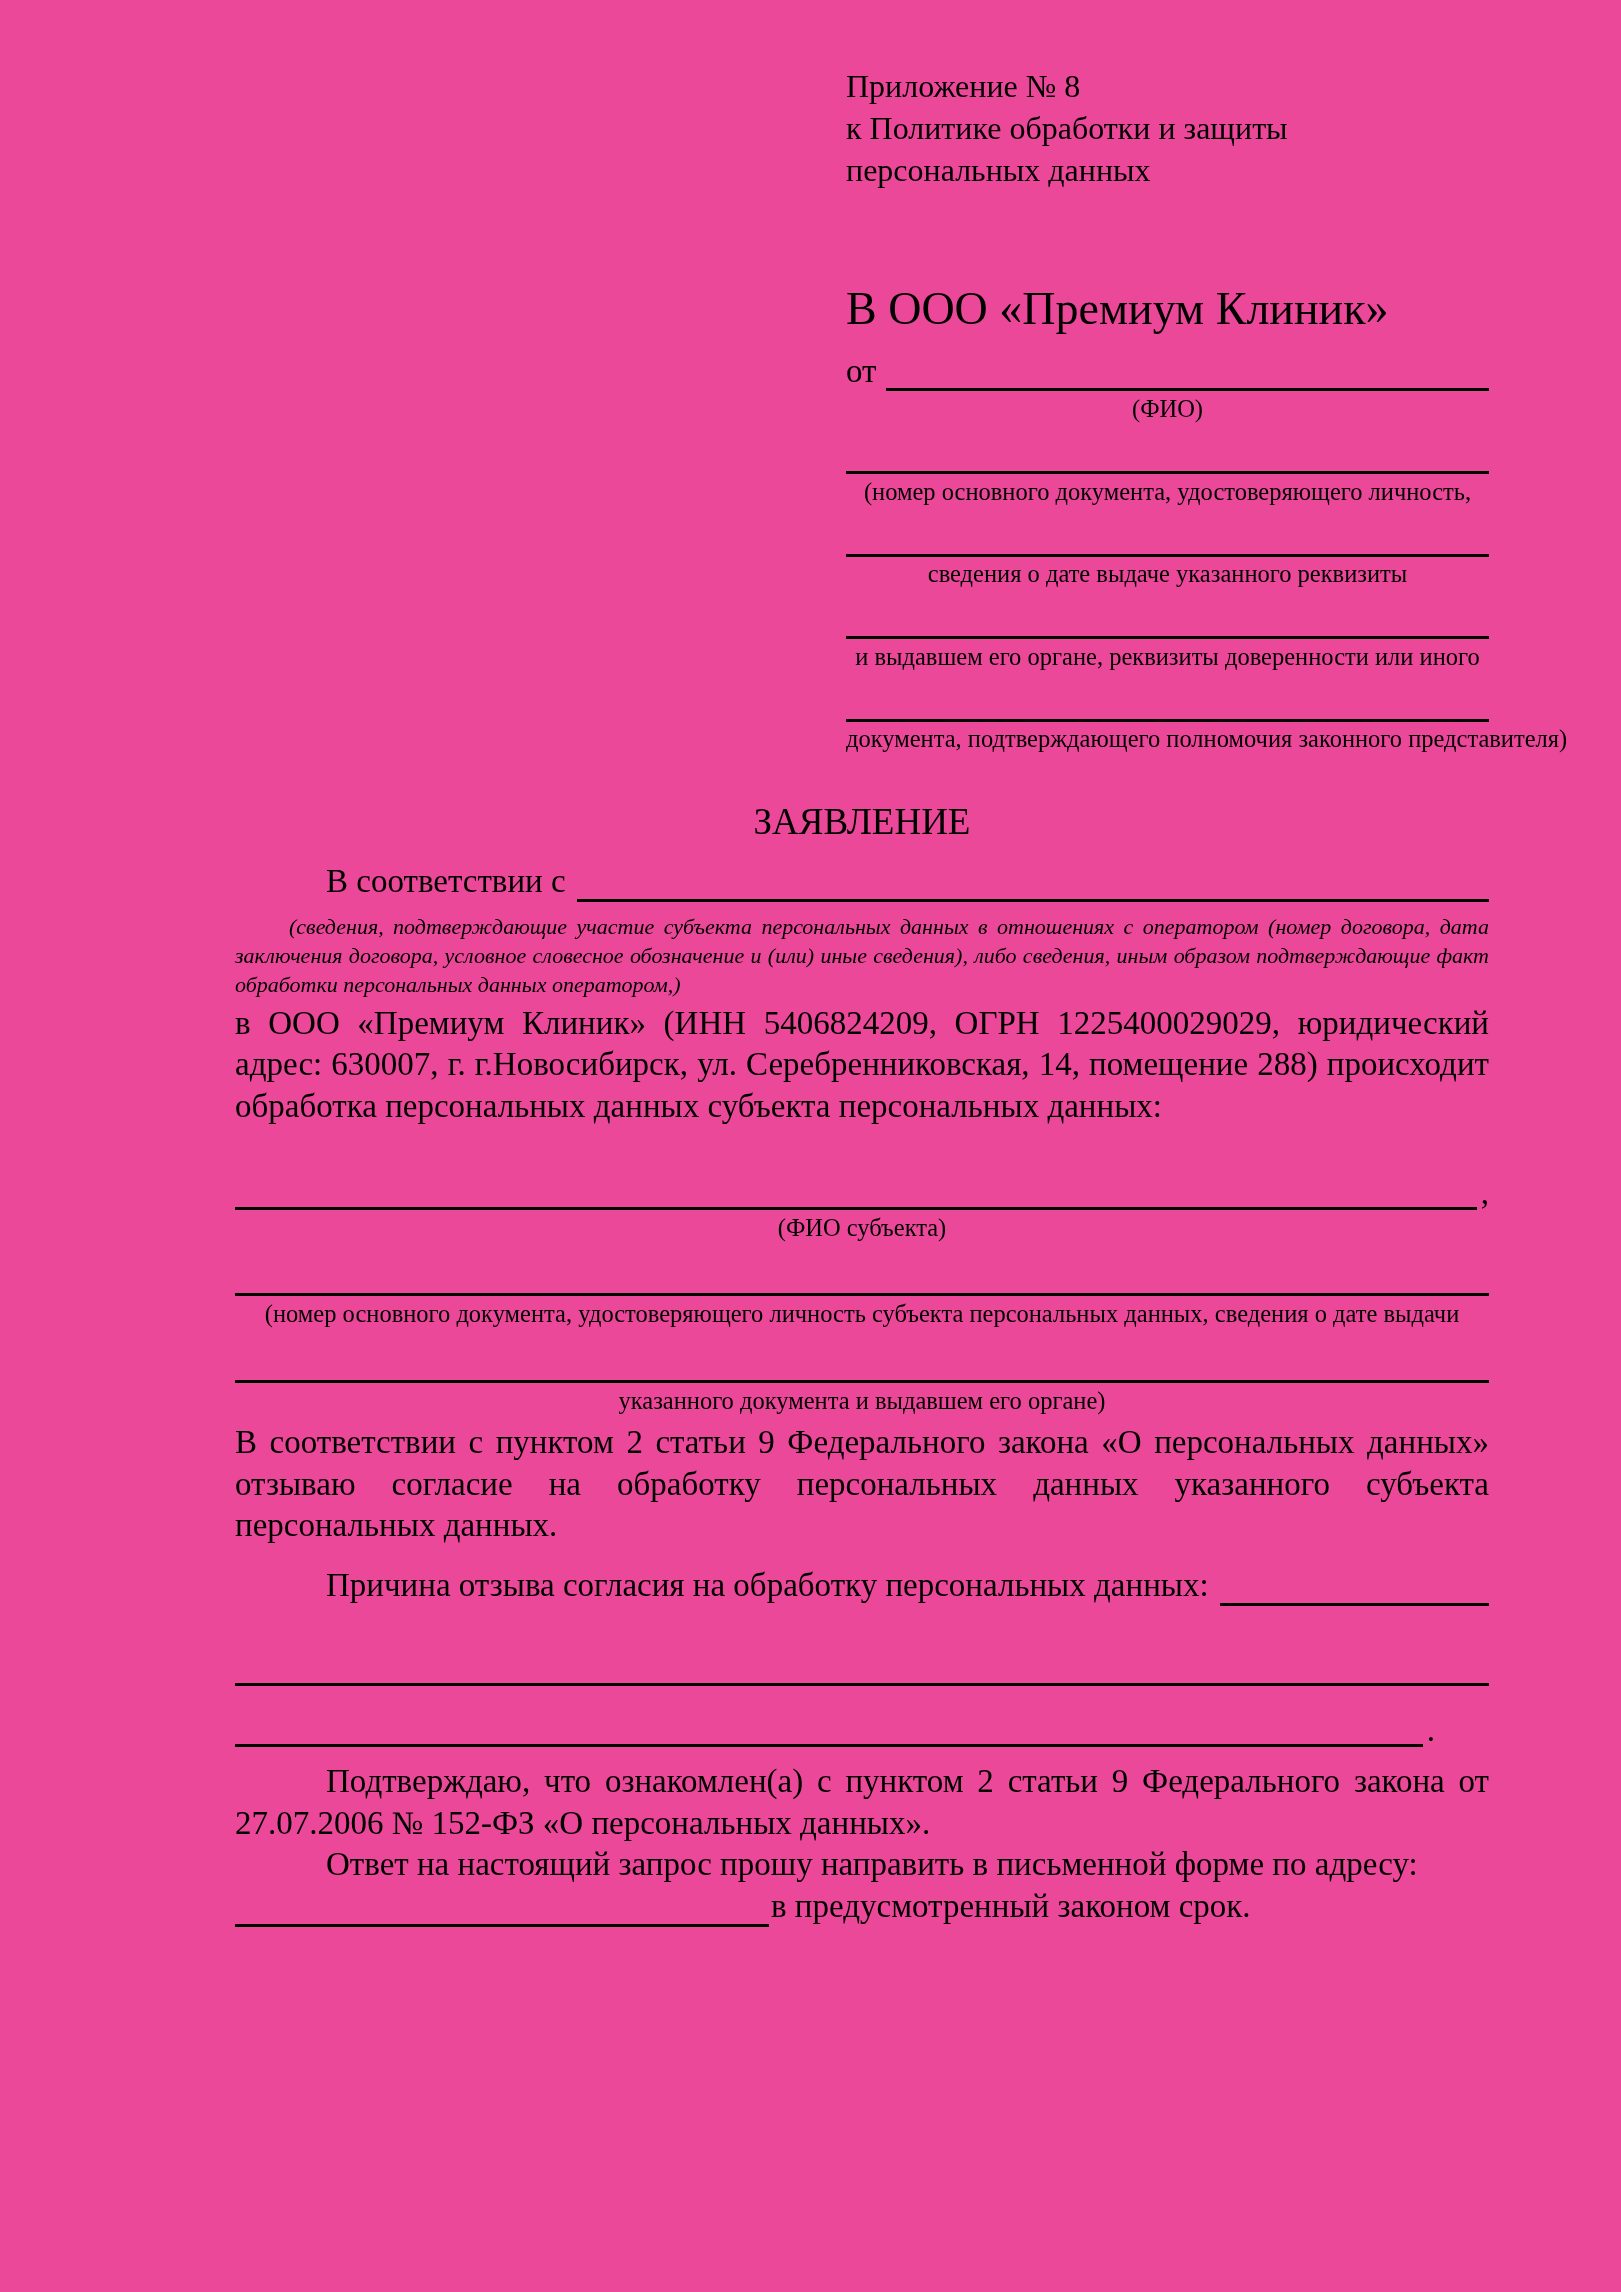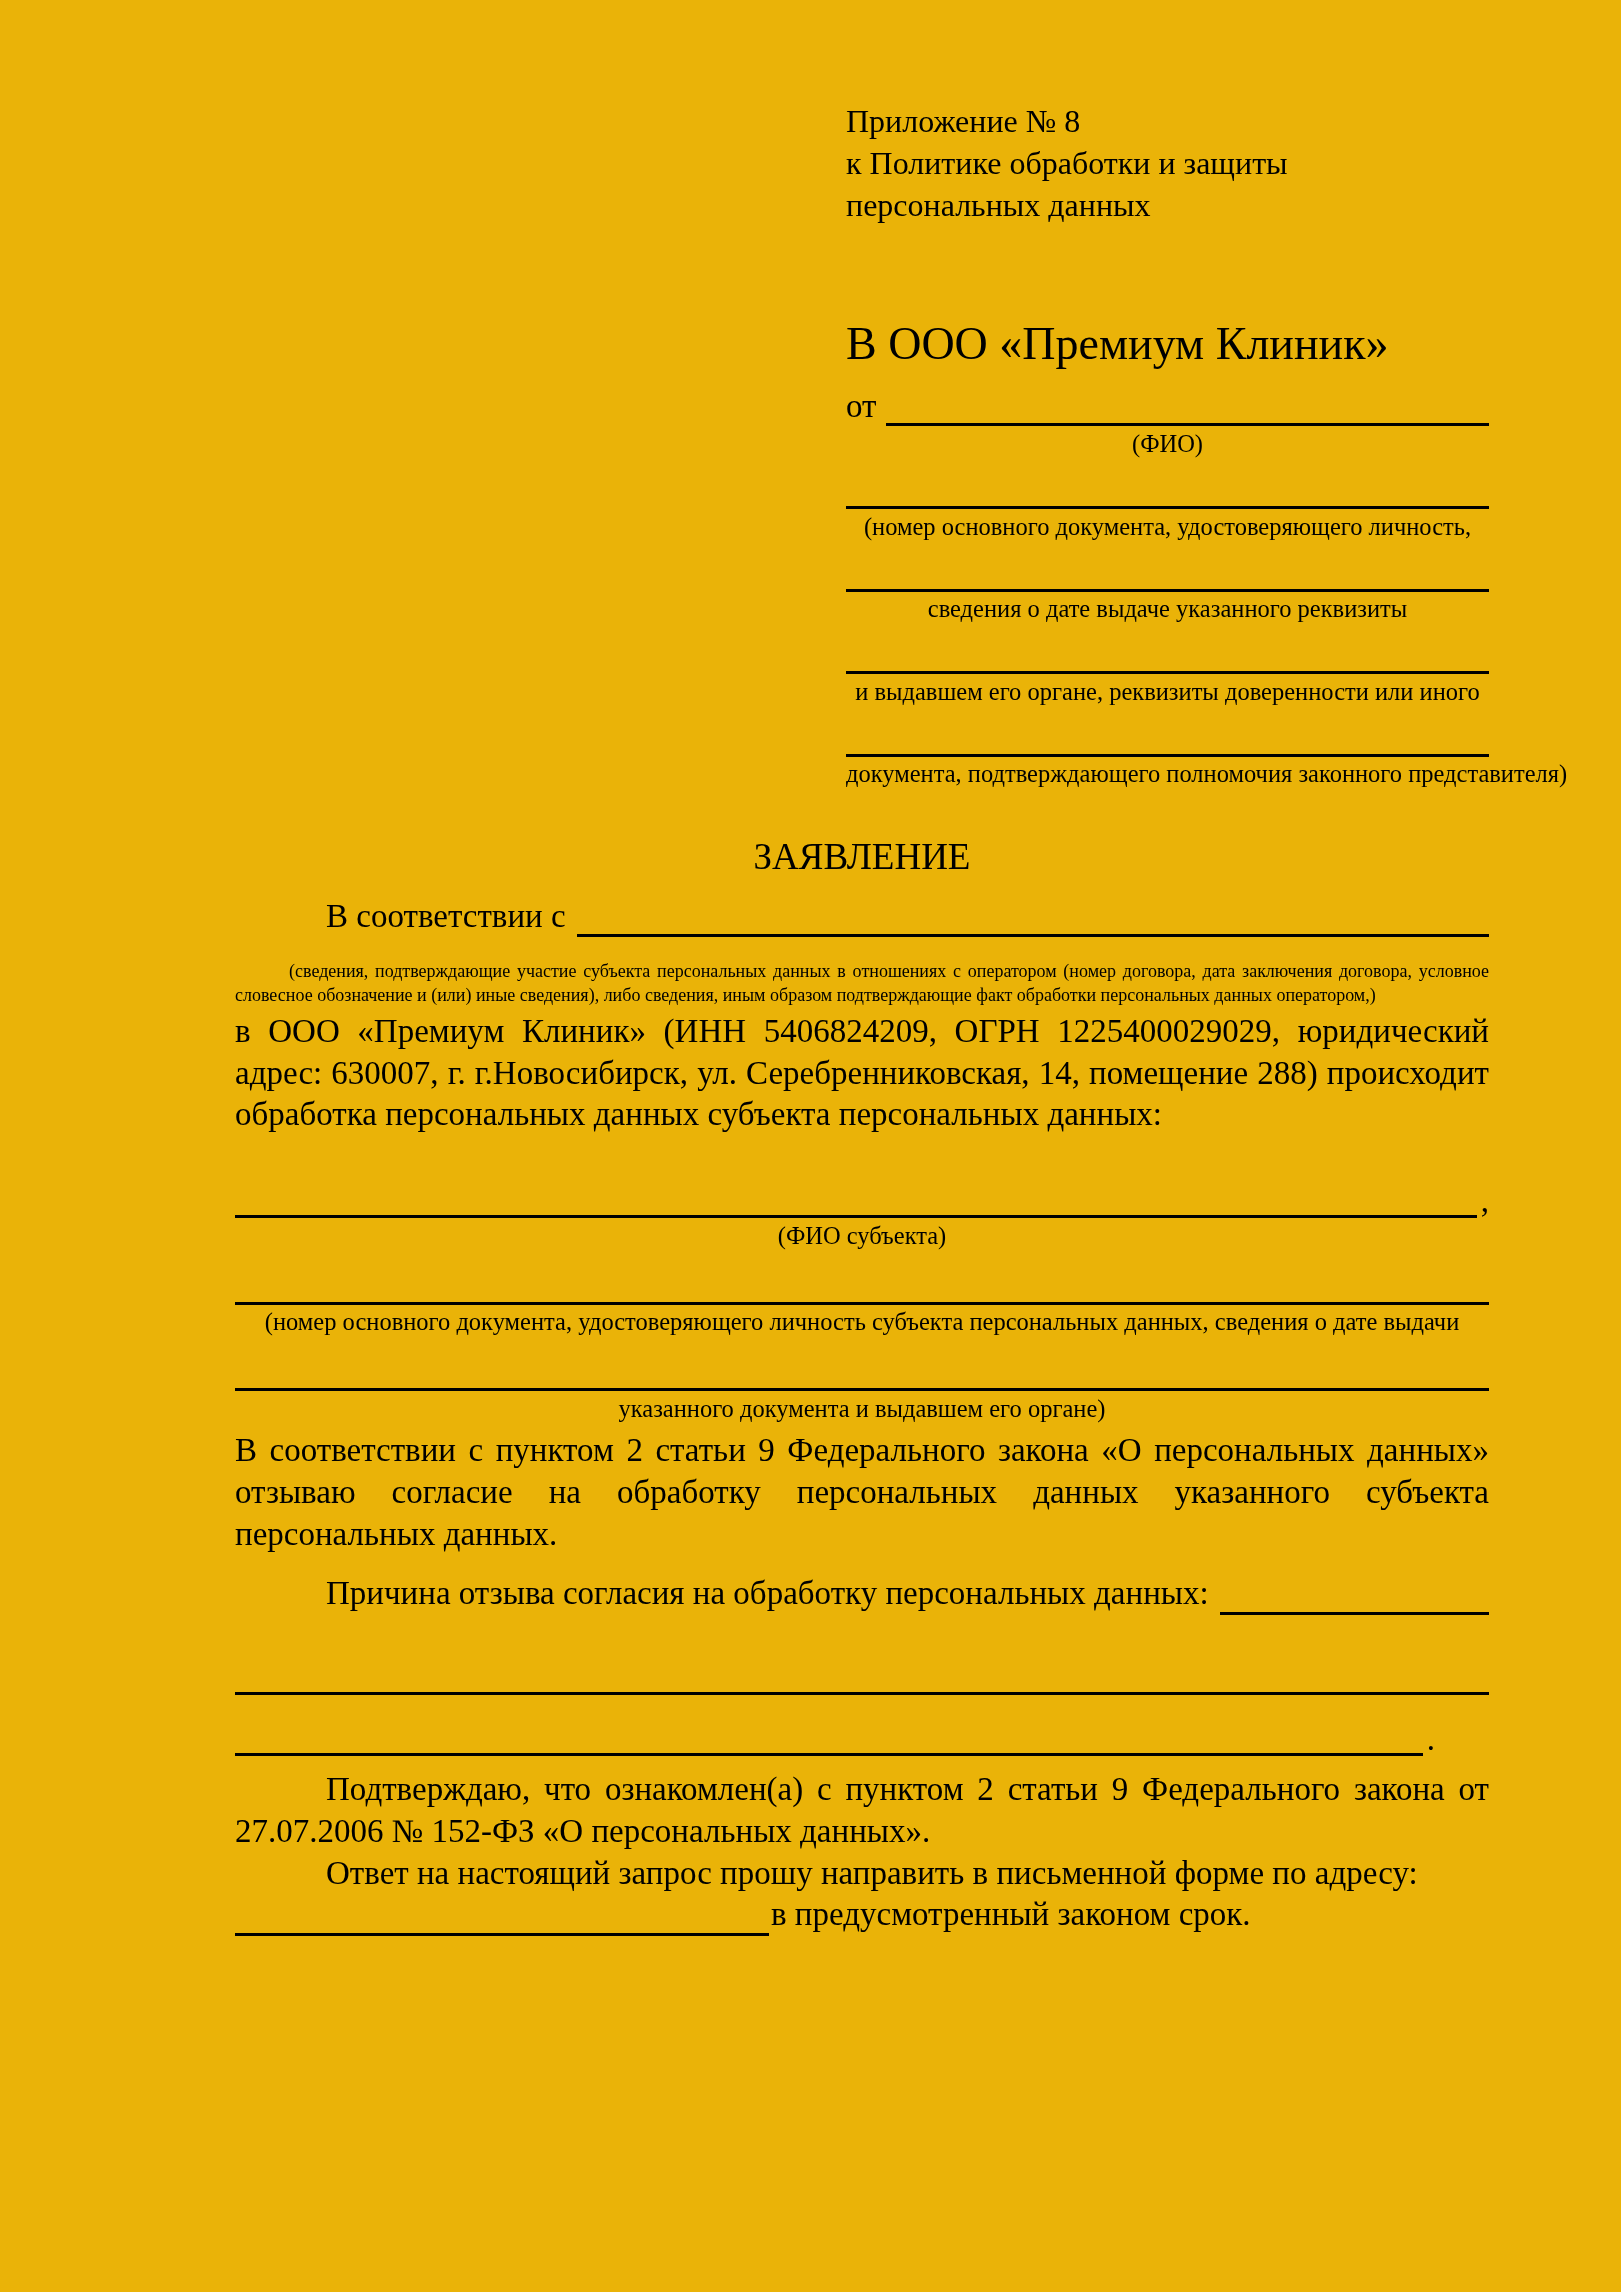--- a/index.html
+++ b/index.html
@@ -4,21 +4,21 @@
 <style>
   * { margin:0; padding:0; box-sizing:border-box; }
   html,body { background:#fff; }
   body {
     width:1621px; height:2293px;
     color:#000;
     font-family:"Liberation Serif","DejaVu Serif",serif;
     font-size:33px;
     overflow:hidden;
   }
-  .page { position:relative; width:1621px; height:2293px; padding:100px 132px 0 235px; background:#eab308; }
+  .page { position:relative; width:1621px; height:2293px; padding:65px 132px 0 235px; background:#ec4899; }
 
   
   .annex { margin-left:611px; font-size:32px; line-height:42px; }
 
   
   .title { margin-top:94px; text-align:center; font-weight:700; font-size:39px; line-height:1.22; }
 
   
   .addressee { margin-top:90px; margin-left:611px; width:643px; }
   .addr-to { font-size:46px; line-height:1.2; }
@@ -29,21 +29,21 @@
   .from-row .fill { margin-left:9.8px; }
   .cap { font-size:24.5px; line-height:1.25; text-align:center; white-space:nowrap; margin-top:2.9px; }
   .blank { height:49px; border-bottom:3.9px solid #000; }
 
   
   .heading { margin-top:45px; text-align:center; font-size:37px;font-family:Liberation Serif, serif; }
   .intro-row { margin-top:17.6px; }
   .indent-sp { display:inline-block; width:91px; flex:0 0 91px; }
   .intro-prefix { white-space:nowrap; line-height:1.25; }
   .intro-row .fill { margin-left:11.8px; }
-  .note { margin-top:23px; font-size:18px; line-height:1.32; text-align:justify; text-indent:54px; }
+  .note { margin-top:10px; font-size:22px; line-height:1.32; text-align:justify; text-indent:54px;font-style:italic; }
   .para { text-align:justify; line-height:1.26; }
   .op-para { margin-top:3.9px; }
   .comma-row { margin-top:49px; }
   .punct { line-height:1; padding-left:3.9px; }
   .subj-blank { height:53px; border-bottom:3.9px solid #000; }
   .withdraw { margin-top:5.9px; }
   .reason-row { margin-top:3.9px; }
   .reason-label { white-space:nowrap; line-height:1.26;margin-top:14px; }
   .reason-row .fill { margin-left:11.8px; }
   .xline1 { height:80px; border-bottom:3.9px solid #000; }

